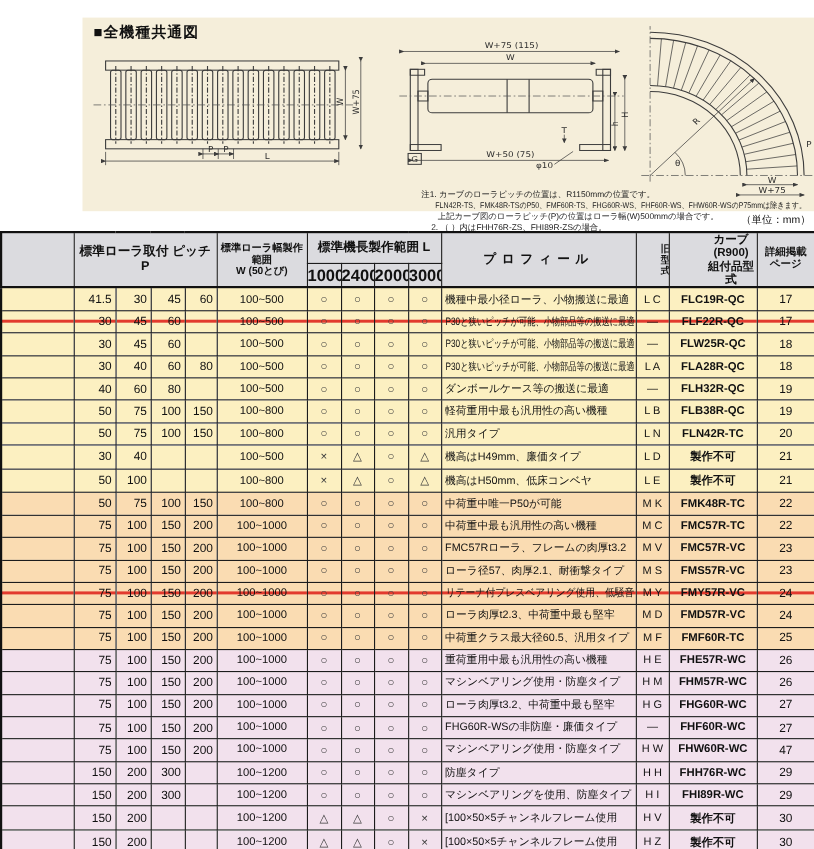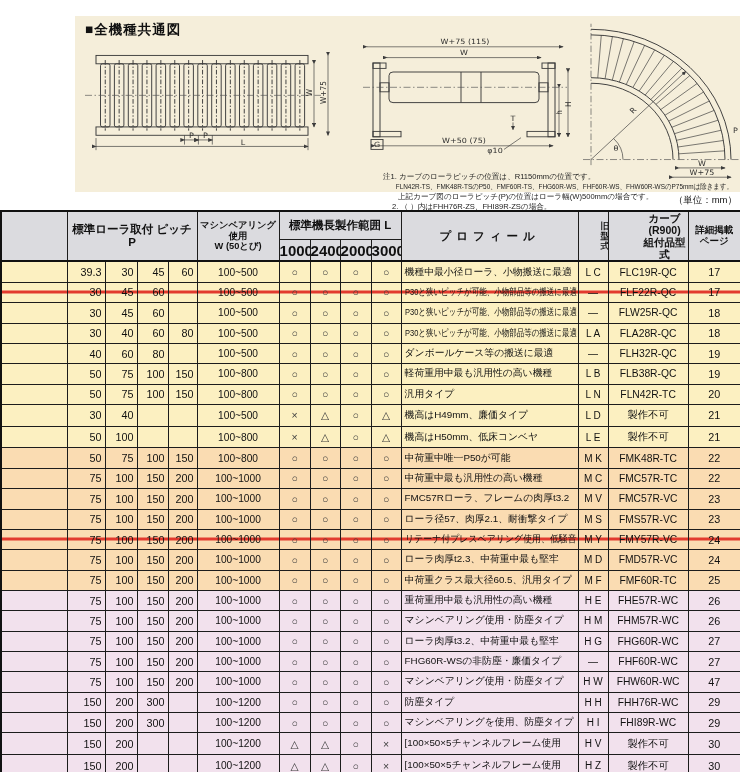--- a/index.html
+++ b/index.html
@@ -39,21 +39,21 @@
   th.profile-h{font-size:11.5px;letter-spacing:5px;}
   th.old-h{font-size:9px;letter-spacing:-0.5px;padding-left:22px;}
   th.curve-h{font-size:10.5px;padding-left:33px;}
   th.page-h{font-size:9.5px;}
 
   td.num{text-align:right;padding-right:3px;font-size:10.8px;}
   td.wr{font-size:10.2px;margin-top:47px;}
   td.mark{font-size:10.5px;color:#3d3d3d;}
   td.profile{text-align:left;padding-left:3px;font-size:9.8px;}
   td.old{font-size:10px;white-space:nowrap;}
-  td.curve{font-size:10.3px;white-space:nowrap;}
+  td.curve{font-size:10.3px;white-space:nowrap;font-weight:bold;}
   td.page{font-size:10.8px;}
   .fit{display:inline-block;white-space:nowrap;transform-origin:0 50%;}
 
   tr.strike td{background-image:linear-gradient(to bottom,
       transparent calc(50% - 1.1px),
       var(--strike-red) calc(50% - 1.1px),
       var(--strike-red) calc(50% + 1.1px),
       transparent calc(50% + 1.1px));}
 </style>
 </head>
@@ -226,41 +226,41 @@
       <col style="width:177px">
         <col style="width:30px">
         <col style="width:80px">
         <col style="width:53px">
     </colgroup>
     <thead>
       <tr>
         <th rowspan="2"></th>
         <th class="pitch" colspan="4" rowspan="2">標準ローラ取付 ピッチ
 P</th>
-        <th class="wrange" rowspan="2">マシンベアリング使用
+        <th class="wrange" rowspan="2">標準ローラ幅製作範囲
 W (50とび)</th>
         <th class="lrange" colspan="4">標準機長製作範囲 L</th>
         <th class="profile-h" rowspan="2">プロフィール</th>
         <th class="old-h" rowspan="2">旧型式</th>
         <th class="curve-h" rowspan="2">カーブ (R900)
 組付品型式</th>
         <th class="page-h" rowspan="2">詳細掲載
 ページ</th>
       </tr>
       <tr>
         <th class="lsub">1000</th>
         <th class="lsub">2400</th>
         <th class="lsub">2000</th>
         <th class="lsub">3000</th>
       </tr>
     </thead>
     <tbody>
         <tr style="background: var(--band-yellow);">
       <td></td>
-      <td class="num">39.3</td>
+      <td class="num">41.5</td>
       <td class="num">30</td>
       <td class="num">45</td>
       <td class="num">60</td>
       <td class="wr">100~500</td>
       <td class="mark">○</td>
       <td class="mark">○</td>
       <td class="mark">○</td>
       <td class="mark">○</td>
       <td class="profile"><span class="fit">機種中最小径ローラ、小物搬送に最適</span></td>
       <td class="old">L C</td>

